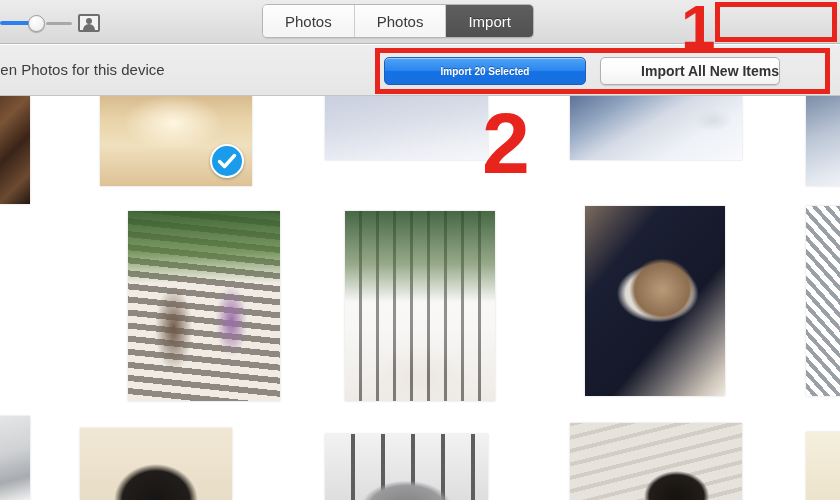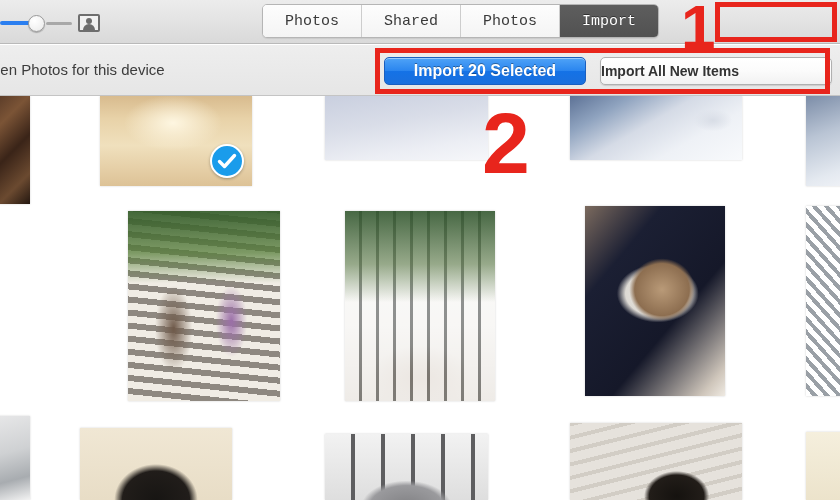--- a/index.html
+++ b/index.html
@@ -48,21 +48,20 @@
     width:12px; height:6px; border-radius:6px 6px 0 0; background:#6e6e6e;
   }
 
   
   #tabs{
     position:absolute; left:262px; top:4px; height:34px;
     display:flex; align-items:stretch;
     border:1px solid #b5b5b5; border-radius:5px; overflow:hidden;
     background:#fbfbfb;
     box-shadow:0 1px 1px rgba(0,0,0,0.08);
-    font-family:Liberation Mono, monospace;
   }
   .tab{
     display:flex; align-items:center; justify-content:center;
     padding:0 22px;
     font-size:15px; color:#3a3a3a;
     background:linear-gradient(180deg,#fdfdfd,#f4f4f4);
     border-right:1px solid #cdcdcd;
     white-space:nowrap;
   }
   .tab:last-child{ border-right:none; }
@@ -79,32 +78,32 @@
     border-bottom:1px solid #c4c4c4;
   }
   #device-label{
     position:absolute; left:-8px; top:16px;
     font-size:15px; color:#3c3c3c; white-space:nowrap;
   }
   #btn-import-selected{
     position:absolute; left:384px; top:57px; width:202px; height:28px;
     border:1px solid #1a5fbf; border-radius:5px;
     background:linear-gradient(180deg,#4fa3f7 0%, #2b86ef 48%, #1472e6 52%, #1a6fdd 100%);
-    color:#ffffff; font-size:16px; font-weight:bold;
+    color:#ffffff; font-size:10px; font-weight:bold;
     display:flex; align-items:center; justify-content:center;
     text-shadow:0 -1px 0 rgba(0,0,0,0.35);
     box-shadow:inset 0 1px 0 rgba(255,255,255,0.45);
     white-space:nowrap;
   }
   #btn-import-all{
-    position:absolute; left:600px; top:57px; width:232px; height:28px;
+    position:absolute; left:600px; top:57px; width:180px; height:28px;
     border:1px solid #b0b0b0; border-radius:5px;
     background:linear-gradient(180deg,#ffffff 0%, #fbfbfb 50%, #f2f2f2 100%);
     color:#333333; font-size:14px; font-weight:bold;
-    display:flex; align-items:center; justify-content:flex-start;
+    display:flex; align-items:center; justify-content:flex-end;
     box-shadow:0 1px 1px rgba(0,0,0,0.12);
     white-space:nowrap;
   }
 
   
   #grid{
     position:absolute; left:0; top:96px; width:840px; height:404px;
     background:#ffffff; overflow:hidden;
   }
   .thumb{
@@ -140,23 +139,20 @@
   <div id="zoom-group">
     <div class="slider-track-left"></div>
     <div class="slider-track-right"></div>
     <div class="slider-knob"></div>
     <div class="portrait-icon"></div>
   </div>
 
   <div id="tabs">
     <div class="tab">
         <span>Photos</span>
-      </div>
-    <div class="tab">
-        <span>Shared</span>
       </div>
     <div class="tab">
         <span>Photos</span>
       </div>
     <div class="tab selected">
         <span>Import</span>
       </div>
   </div>
 </div>
 

